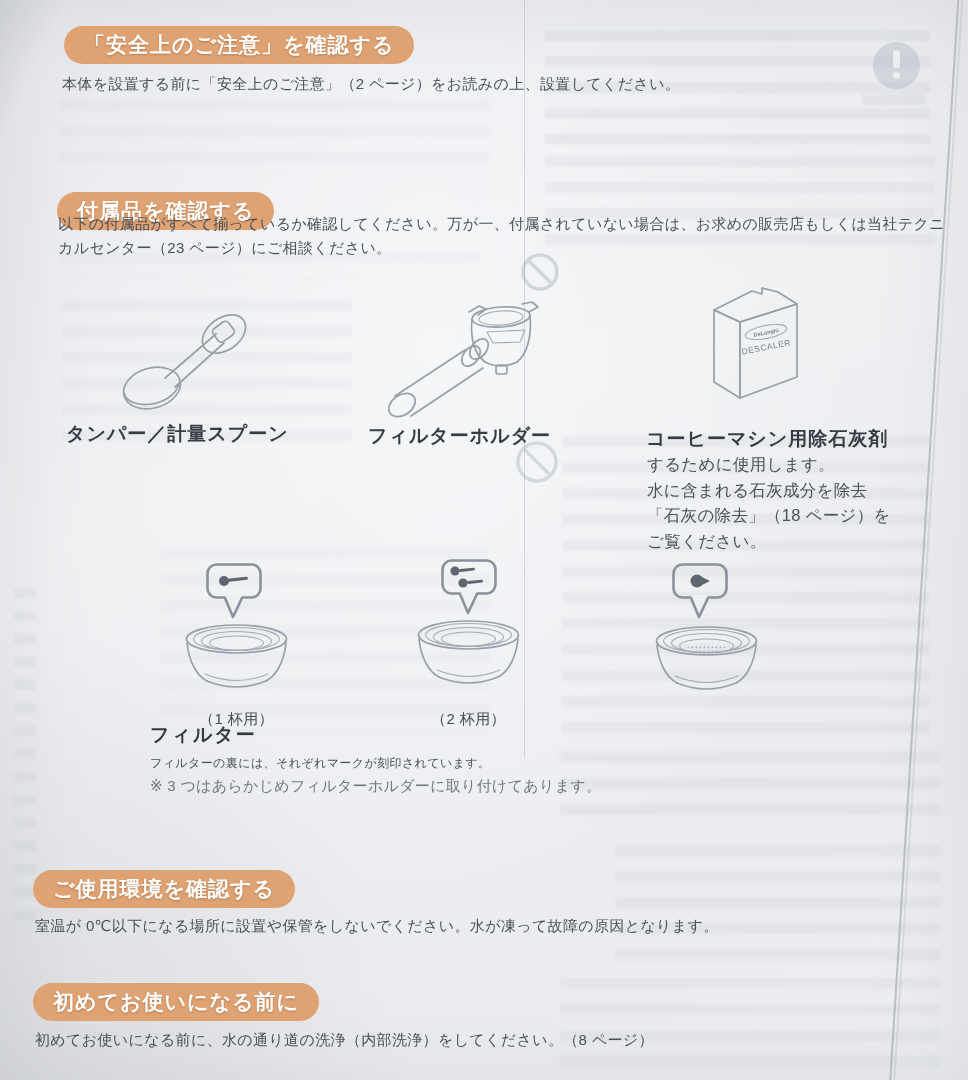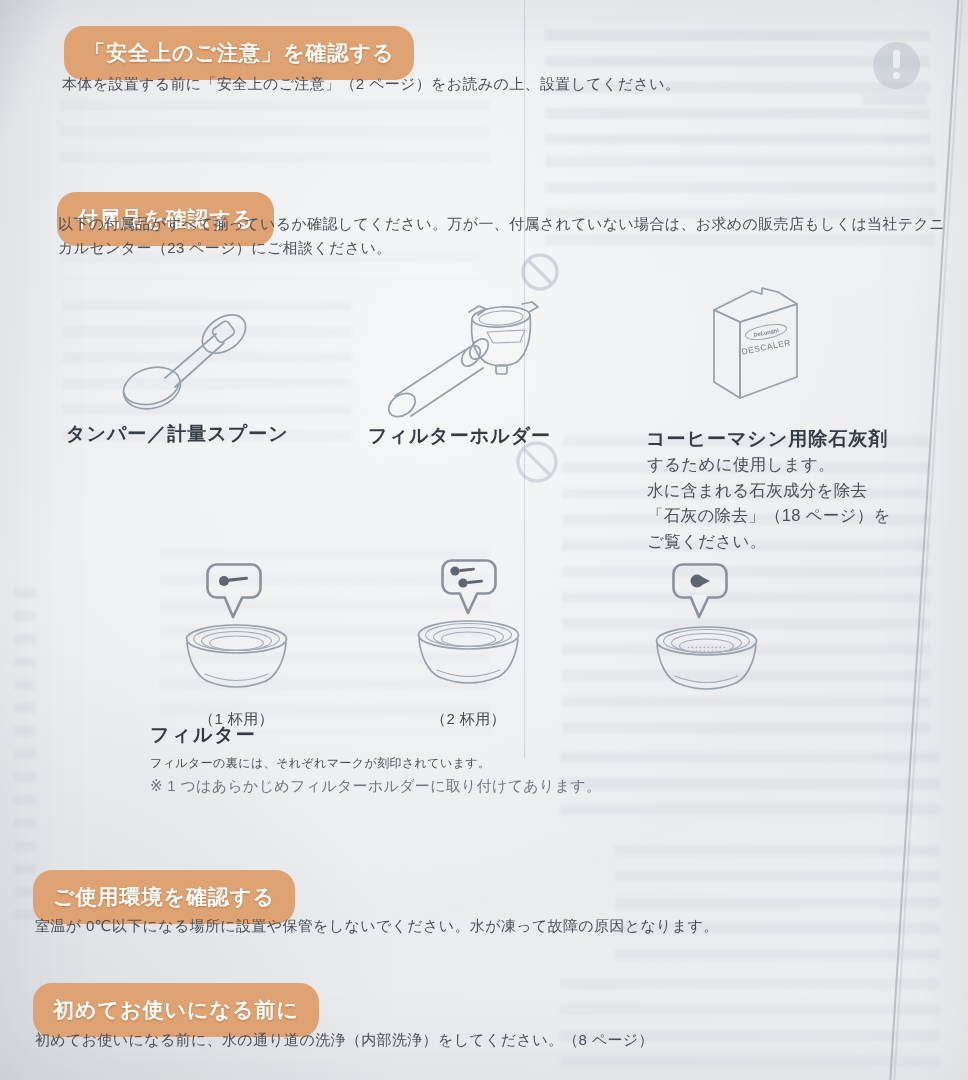--- a/index.html
+++ b/index.html
@@ -12,21 +12,21 @@
     position:absolute;left:0;top:0;width:968px;height:1080px;overflow:hidden;
     background:
       radial-gradient(ellipse at 45% 32%, rgba(246,247,249,.9) 0%, rgba(246,247,249,0) 55%),
       radial-gradient(ellipse at 0% 100%, rgba(150,153,162,.20) 0%, rgba(150,153,162,0) 30%),
       linear-gradient(115deg, rgba(198,200,206,.55) 0px, rgba(198,200,206,0) 62px),
       linear-gradient(160deg,#e8e9ec 0%,#eff0f2 40%,#ebecef 75%,#edeef0 100%);
     box-shadow:inset 0 0 90px rgba(120,124,135,.16);
   }
   .pill{
     position:absolute;background:#dfa273;color:#fff;font-weight:700;
-    font-size:21px;line-height:38px;height:38px;padding:8px 20px;border-radius:19px;
+    font-size:21px;line-height:38px;height:38px;padding:0 20px;border-radius:19px;
     letter-spacing:1px;white-space:nowrap;
     text-shadow:0 1px 2px rgba(128,74,24,.45);
   }
   .para{
     position:absolute;color:#4a5058;font-size:15px;line-height:1.62;
     letter-spacing:.35px;
   }
   .acc-label{
     position:absolute;color:#363c44;font-size:19px;font-weight:700;
     letter-spacing:1px;white-space:nowrap;
@@ -232,21 +232,21 @@
       <path d="M101,19 C99,38 91,52 81,57"></path>
       <path d="M20,50 Q51.5,63 83,50" class="lineart-thin"></path>
       <path d="M22,57 Q51.5,69 81,57"></path>
     </g>
     <ellipse cx="51.5" cy="24" rx="21" ry="6" fill="url(#dots)" stroke="none"></ellipse>
   </svg>
 
   <div class="filters-text">
     <div class="filters-title">フィルター</div>
     <div class="filters-body">フィルターの裏には、それぞれマークが刻印されています。</div>
-    <div class="filters-note">※ 1 つはあらかじめフィルターホルダーに取り付けてあります。</div>
+    <div class="filters-note">※ 3 つはあらかじめフィルターホルダーに取り付けてあります。</div>
   </div>
 
   <div class="pill" style="left:33px;top:870px;">ご使用環境を確認する</div>
   <div class="para" style="left:35px;top:914px;width:905px;">室温が 0℃以下になる場所に設置や保管をしないでください。水が凍って故障の原因となります。</div>
 
   <div class="pill" style="left:33px;top:983px;">初めてお使いになる前に</div>
   <div class="para" style="left:35px;top:1028px;width:905px;">初めてお使いになる前に、水の通り道の洗浄（内部洗浄）をしてください。（8 ページ）</div>
 
   <div class="page-edge"></div>
 </div>

